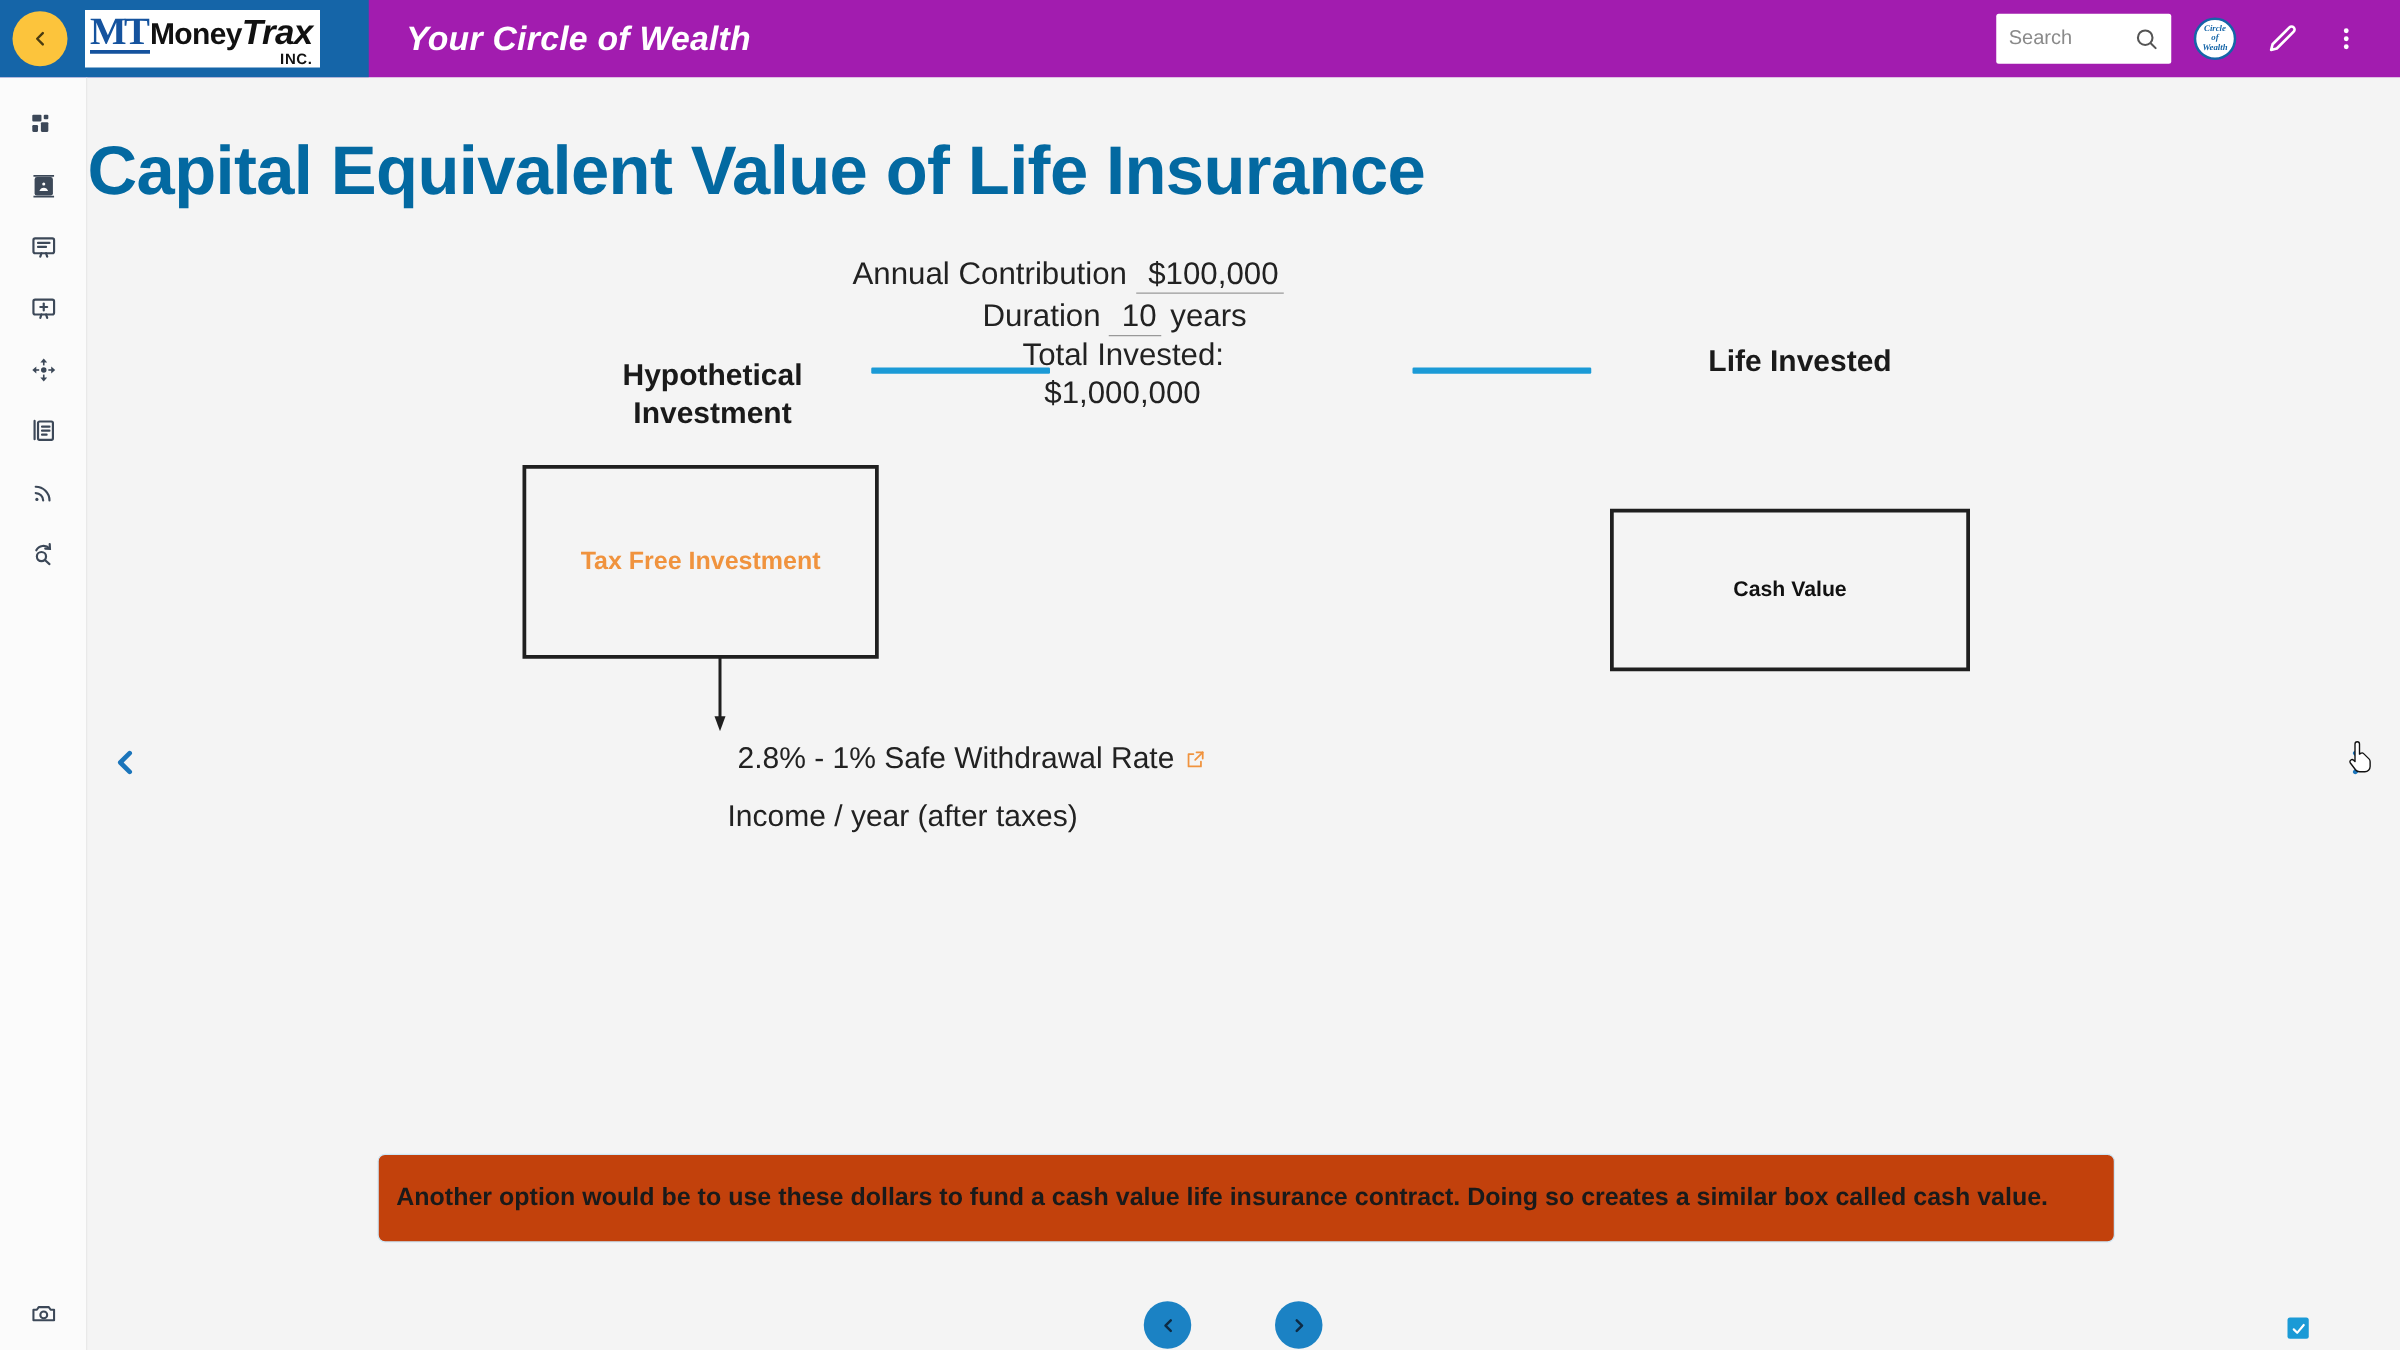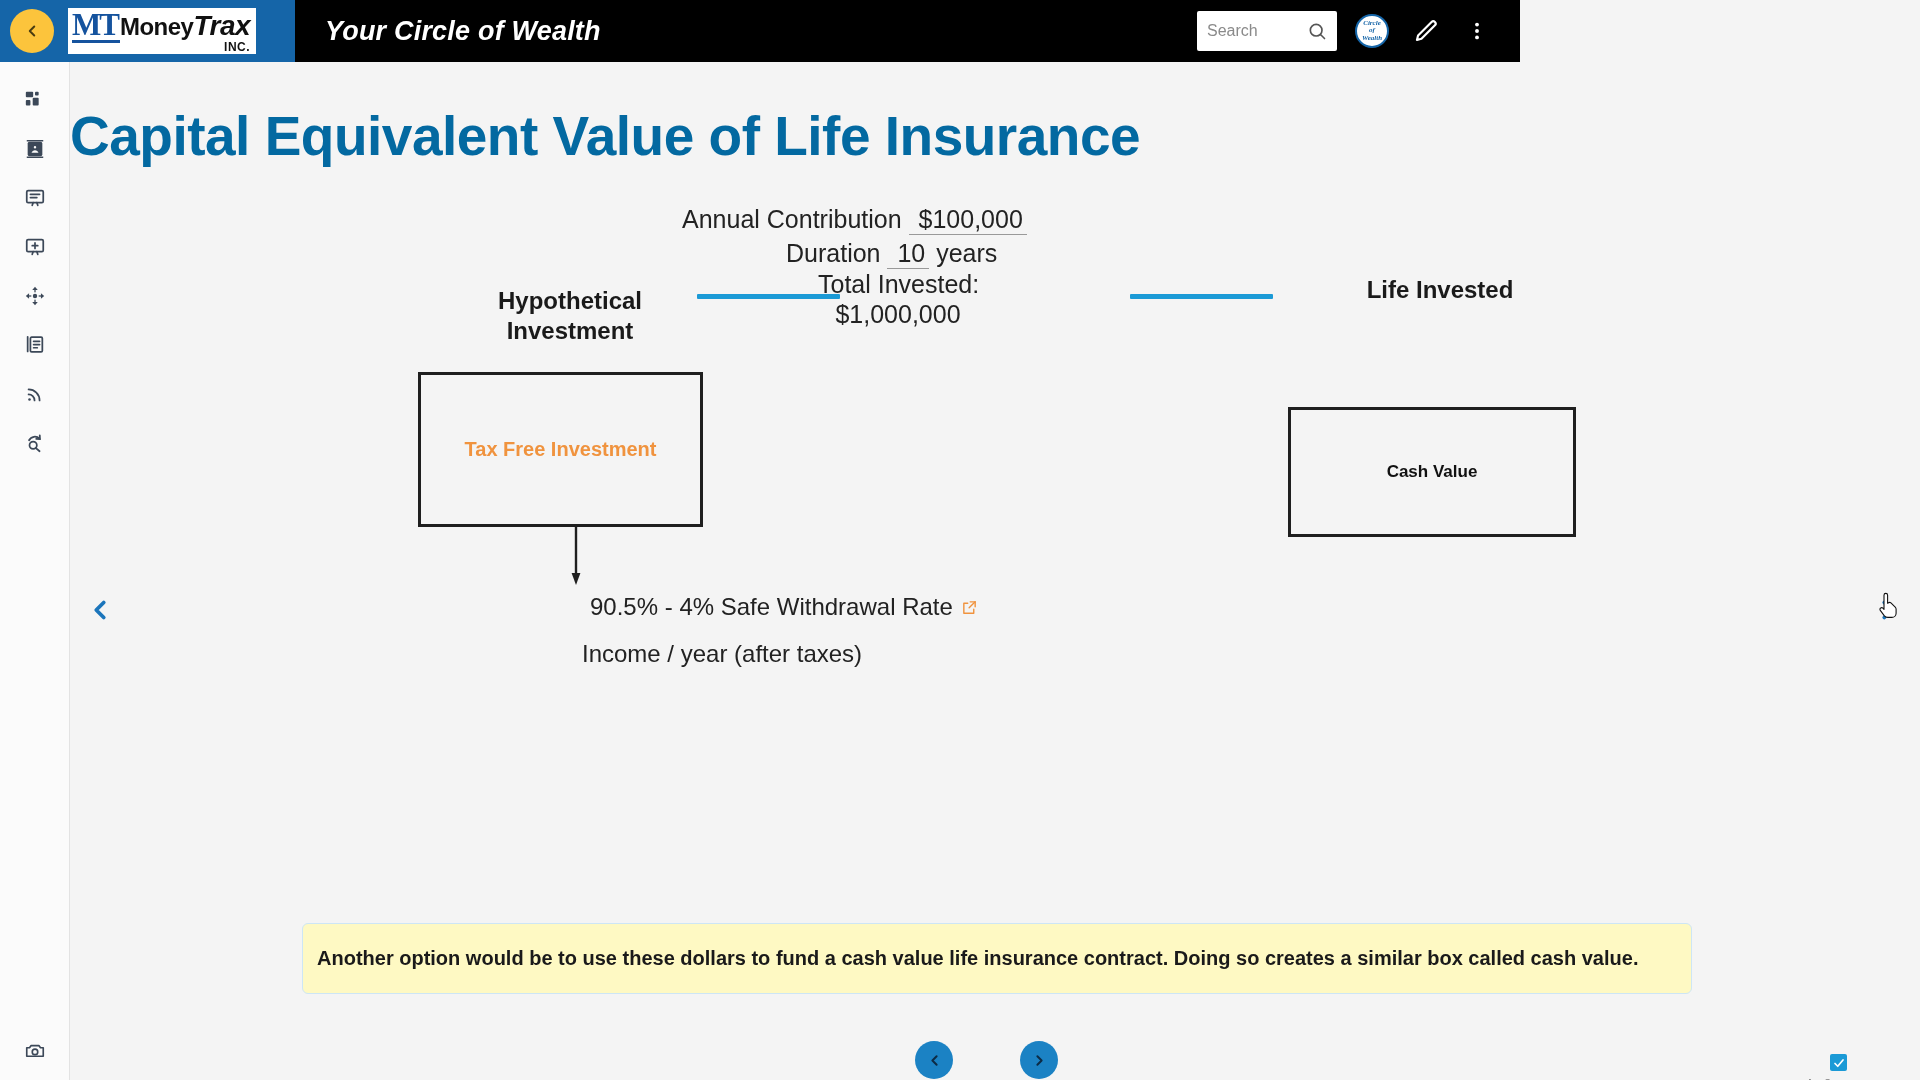--- a/index.html
+++ b/index.html
@@ -5,22 +5,22 @@
   * { box-sizing: border-box; margin: 0; padding: 0; }
   html, body {
     width: 1920px; height: 1080px;
     font-family: "Liberation Sans", sans-serif;
     background: #f4f4f4; overflow: hidden;
   }
   #app { position: relative; width: 1920px; height: 1080px; }
 
   
   .header {
-    position: absolute; top: 0; left: 0; width: 1520px; height: 62px;
-    background: #000000; display: flex; align-items: center;
+    position: absolute; top: 0; left: 0; width: 1920px; height: 62px;
+    background: #a21caf; display: flex; align-items: center;
   }
   .header-left-block {
     width: 295px; height: 62px; background: #1565a8;
     display: flex; align-items: center; flex: 0 0 295px;
   }
   .back-circle {
     width: 44px; height: 44px; border-radius: 50%;
     background: #fcc43c; margin-left: 10px;
     display: flex; align-items: center; justify-content: center;
     cursor: pointer; flex: 0 0 44px;
@@ -148,21 +148,21 @@
   }
   .ext-link-icon { cursor: pointer; display: flex; align-items: center; }
   .income-label {
     position: absolute; top: 578px; left: 512px;
     font-size: 24px; color: #222; white-space: nowrap;
   }
 
   
   .caption-box {
     position: absolute; top: 861px; left: 232px; width: 1390px;
-    background: #fef9c3; border: 1px solid #cde6f5; border-radius: 6px;
+    background: #c2410c; border: 1px solid #cde6f5; border-radius: 6px;
     padding: 20px 14px 20px 14px;
   }
   .caption-text {
     font-size: 20px; font-weight: bold; color: #1a1a1a; line-height: 1.45;
   }
 
   
   .nav-circle {
     position: absolute; width: 38px; height: 38px; border-radius: 50%;
     background: #1b82c4; display: flex; align-items: center;
@@ -369,21 +369,21 @@
     <div class="figbox box-left">
       <span class="box-left-label">Tax Free Investment</span>
     </div>
 
     <svg class="arrow-svg" width="26" height="62" viewBox="0 0 26 62">
       <line x1="6" y1="0" x2="6" y2="50" stroke="#1f1f1f" stroke-width="2.4"></line>
       <polygon points="6,60 1.6,48 10.4,48" fill="#1f1f1f"></polygon>
     </svg>
 
     <div class="withdrawal-row">
-      <span>90.5% - 4% Safe Withdrawal Rate</span>
+      <span>2.8% - 1% Safe Withdrawal Rate</span>
       <span class="ext-link-icon">
         <svg width="17" height="17" viewBox="0 0 24 24" fill="none" stroke="#f0933e" stroke-width="2" stroke-linecap="round" stroke-linejoin="round">
           <path d="M13 4h7v7"></path>
           <path d="M20 4l-8.5 8.5"></path>
           <path d="M18 14.5V20H4V6h5.5"></path>
         </svg>
       </span>
     </div>
 
     <div class="income-label">Income / year (after taxes)</div>

